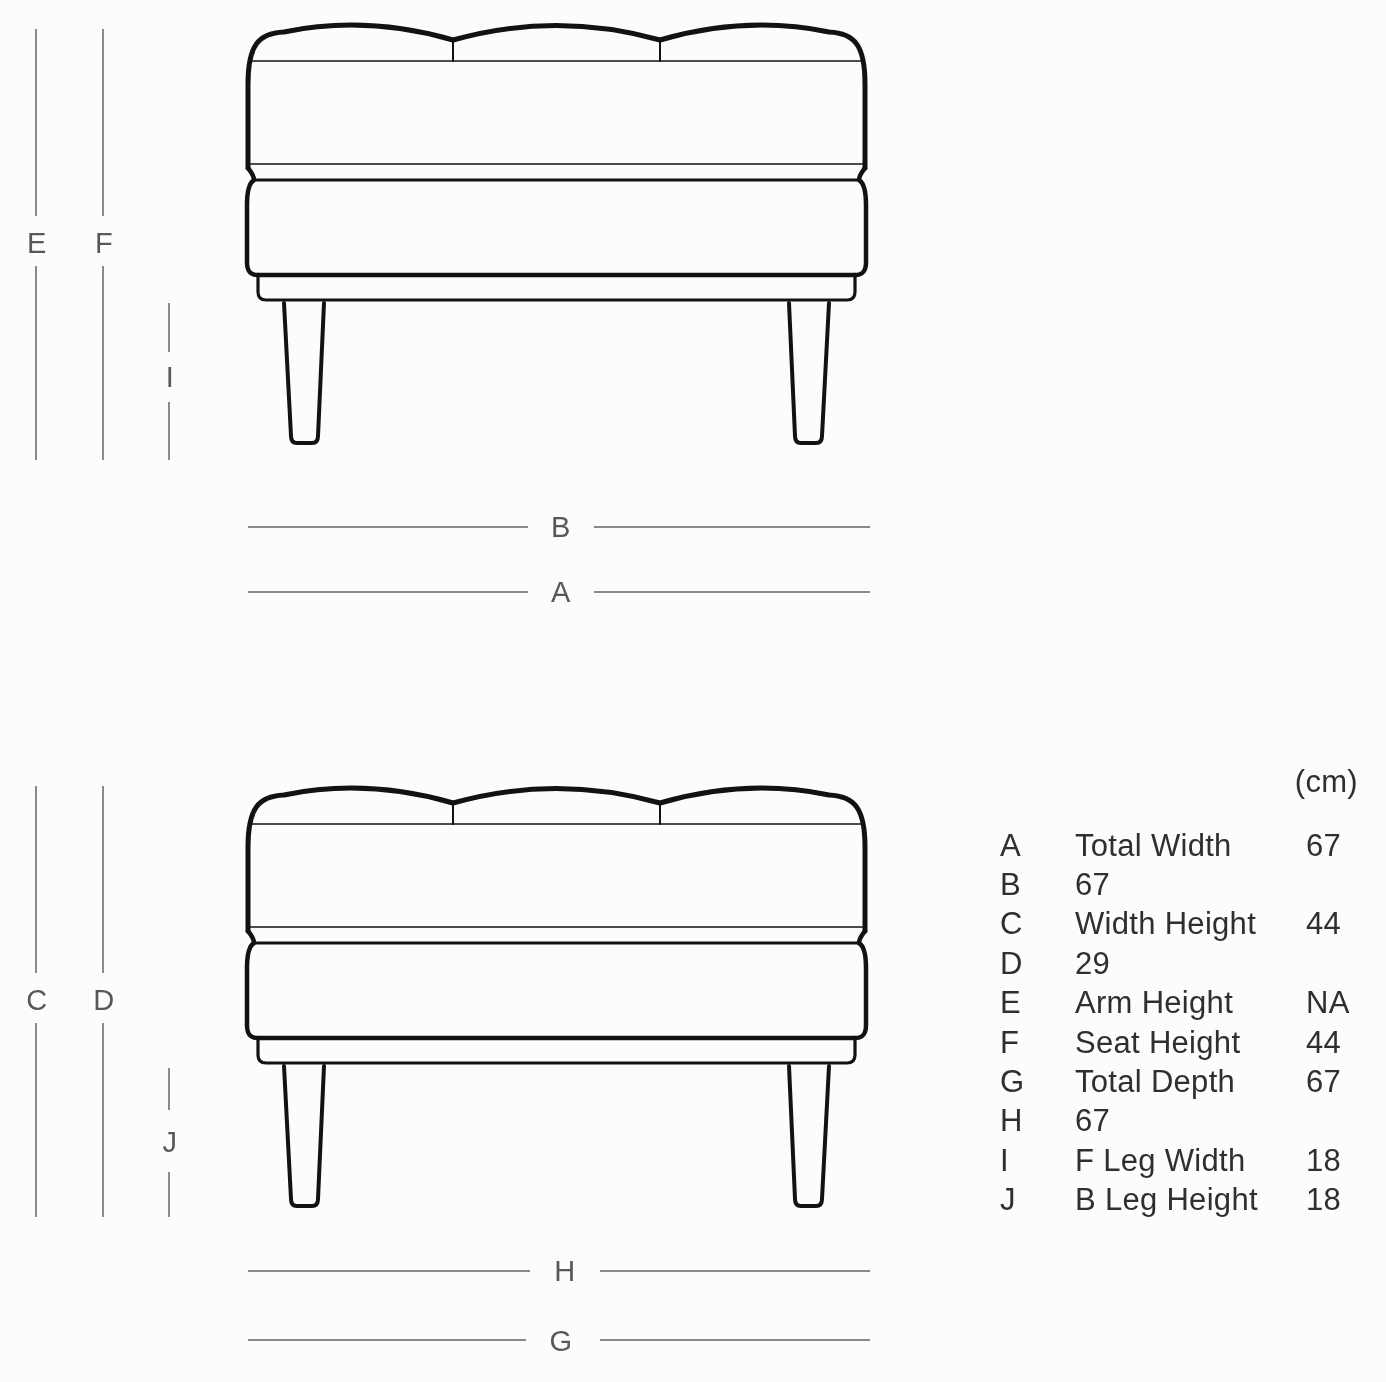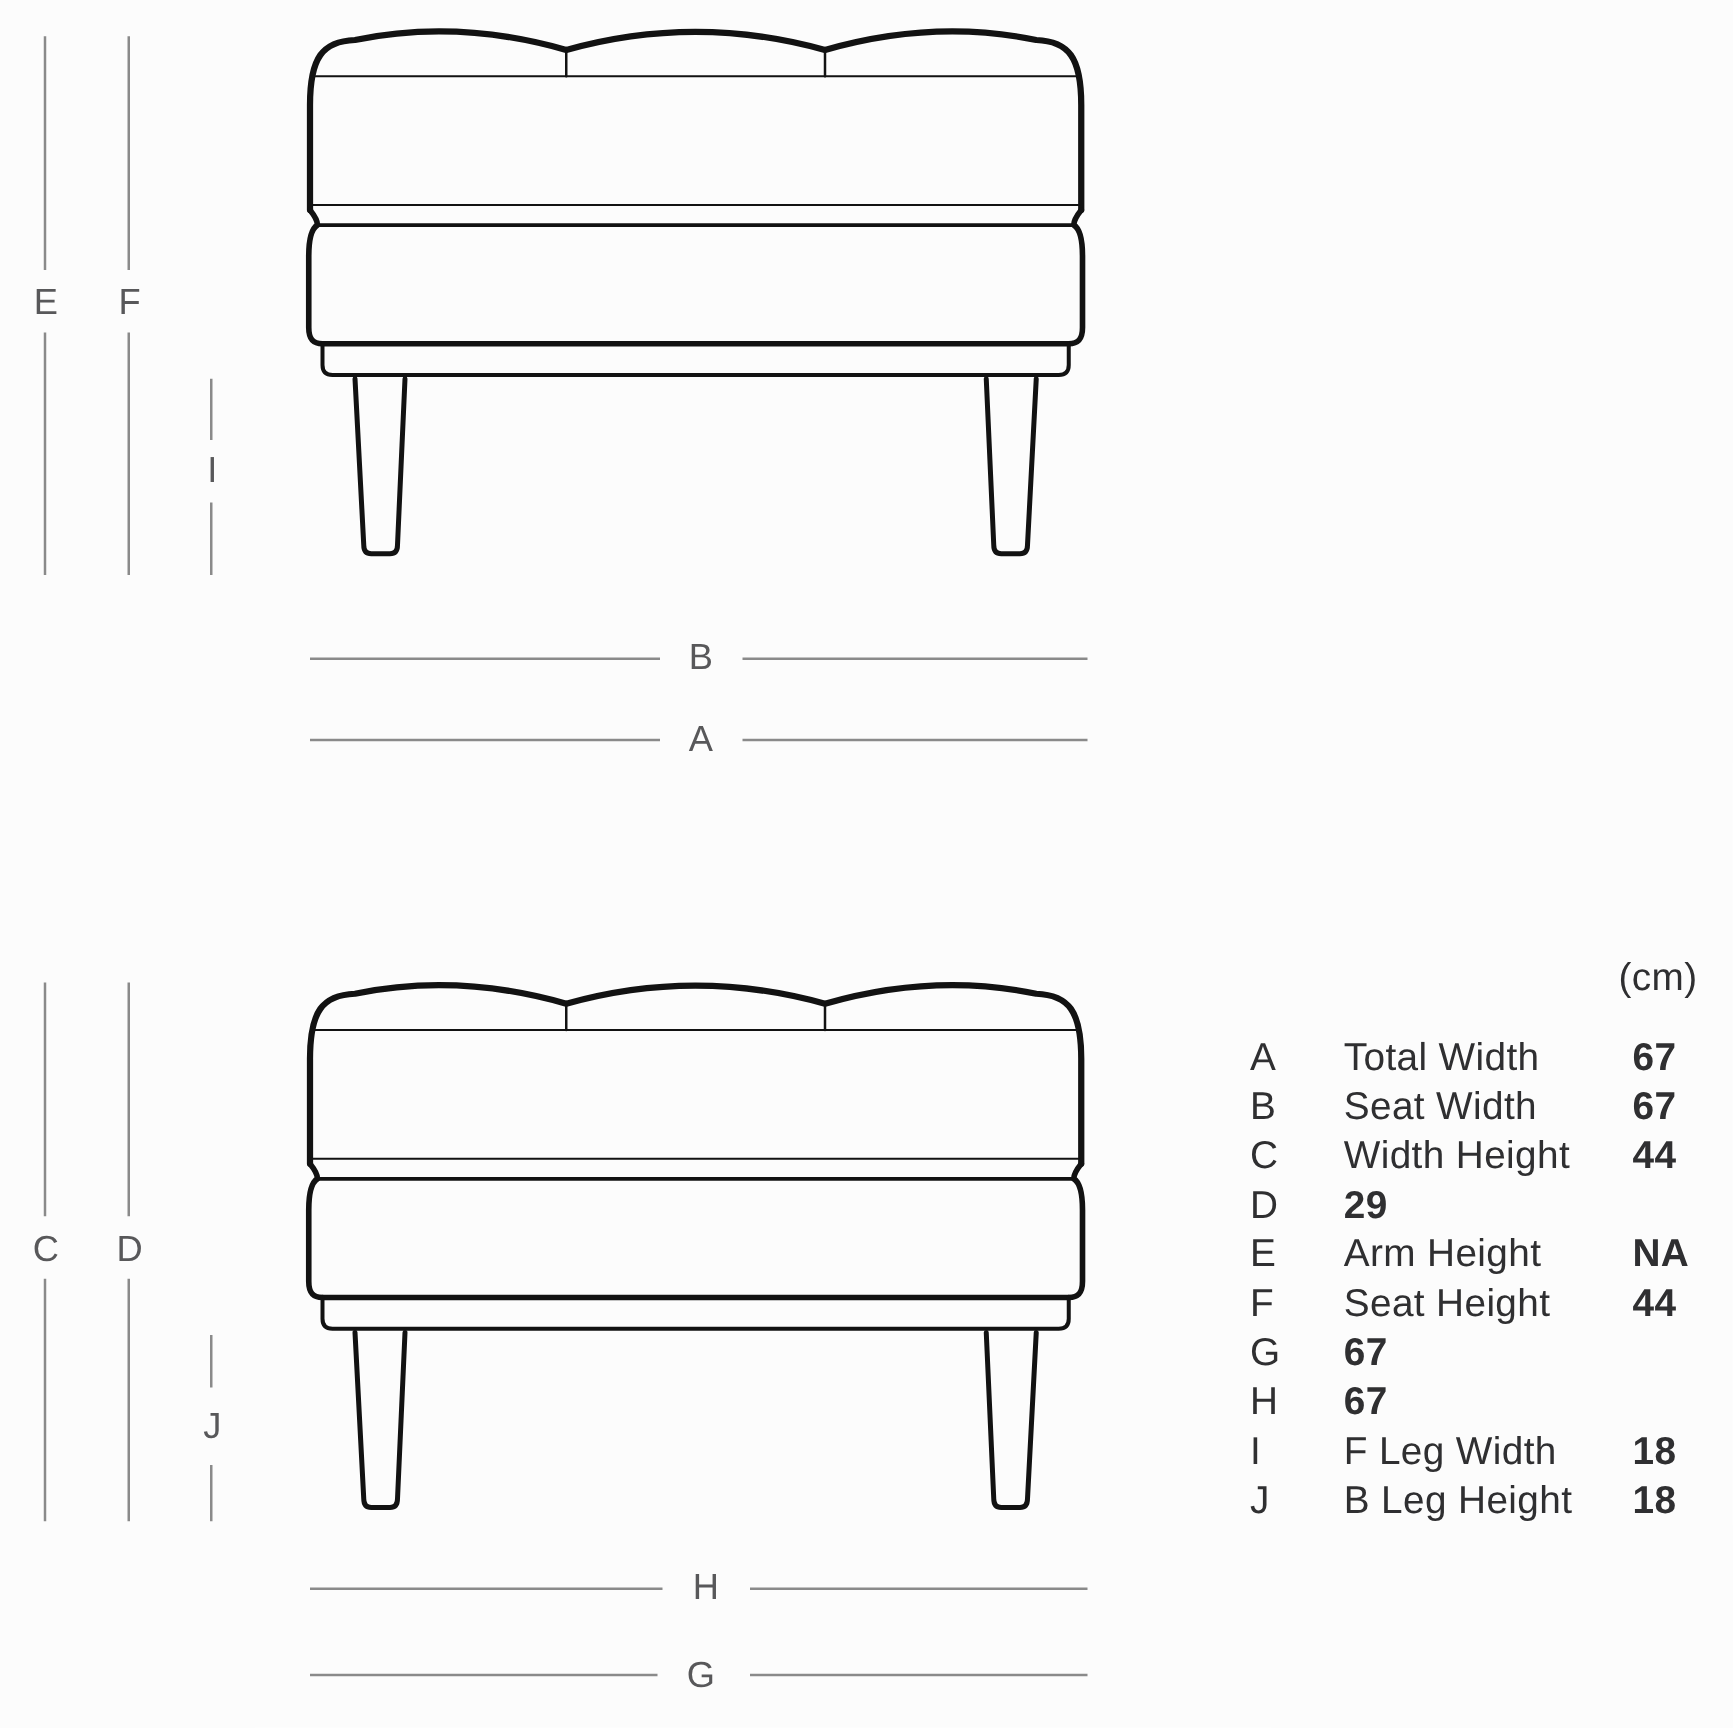--- a/index.html
+++ b/index.html
@@ -33,21 +33,21 @@
     letter-spacing:.3px;
   }
   .lrow{
     display:flex;
     align-items:center;
     height:39.4px;
     white-space:nowrap;
   }
   .l-letter{width:75px;flex:0 0 auto;}
   .l-name{width:231px;flex:0 0 auto;}
-  .l-value{flex:0 0 auto;font-weight:bold;}
+  .l-value{flex:0 0 auto;}
   .unit{
     position:absolute;
     left:1292px;
     top:764px;
     width:66px;
     text-align:right;
     font-size:31px;
     color:#2f2f31;
     letter-spacing:.3px;
   }
@@ -136,21 +136,20 @@
   <div class="unit">(cm)</div>
 
   <div class="legend">
     <div class="lrow">
       <span class="l-letter">A</span>
       <span class="l-name">Total Width</span>
       <span class="l-value">67</span>
     </div>
     <div class="lrow">
       <span class="l-letter">B</span>
-      <span class="l-name">Seat Width</span>
       <span class="l-value">67</span>
     </div>
     <div class="lrow">
       <span class="l-letter">C</span>
       <span class="l-name">Width Height</span>
       <span class="l-value">44</span>
     </div>
     <div class="lrow">
       <span class="l-letter">D</span>
       <span class="l-value">29</span>
@@ -160,20 +159,21 @@
       <span class="l-name">Arm Height</span>
       <span class="l-value">NA</span>
     </div>
     <div class="lrow">
       <span class="l-letter">F</span>
       <span class="l-name">Seat Height</span>
       <span class="l-value">44</span>
     </div>
     <div class="lrow">
       <span class="l-letter">G</span>
+      <span class="l-name">Total Depth</span>
       <span class="l-value">67</span>
     </div>
     <div class="lrow">
       <span class="l-letter">H</span>
       <span class="l-value">67</span>
     </div>
     <div class="lrow">
       <span class="l-letter">I</span>
       <span class="l-name">F Leg Width</span>
       <span class="l-value">18</span>

